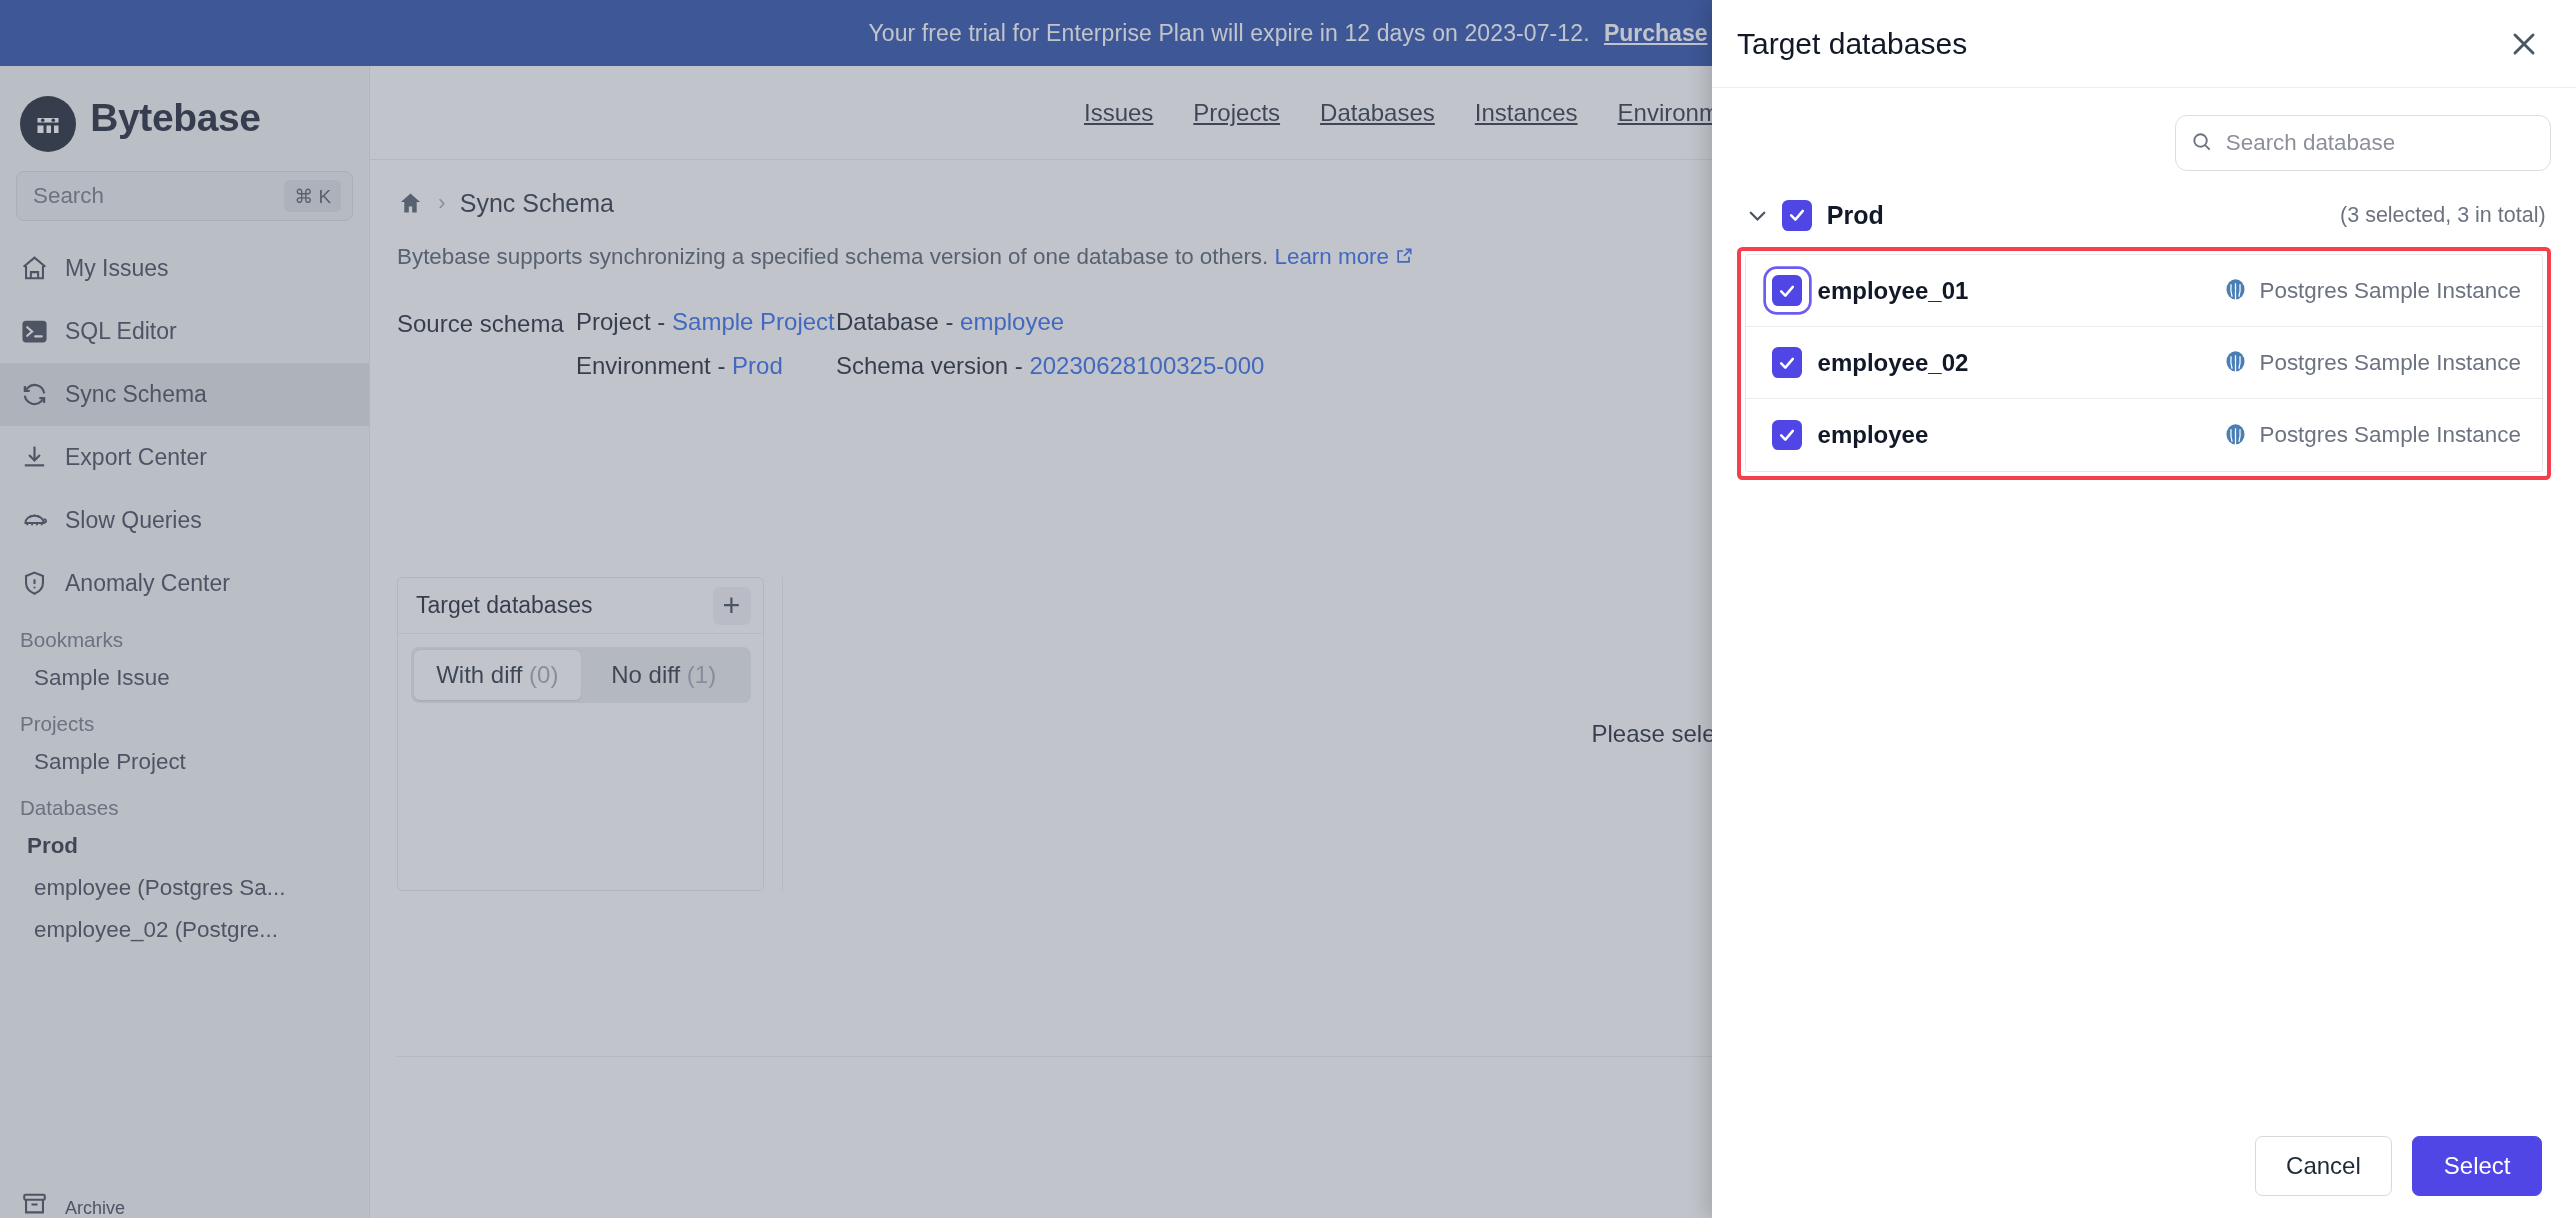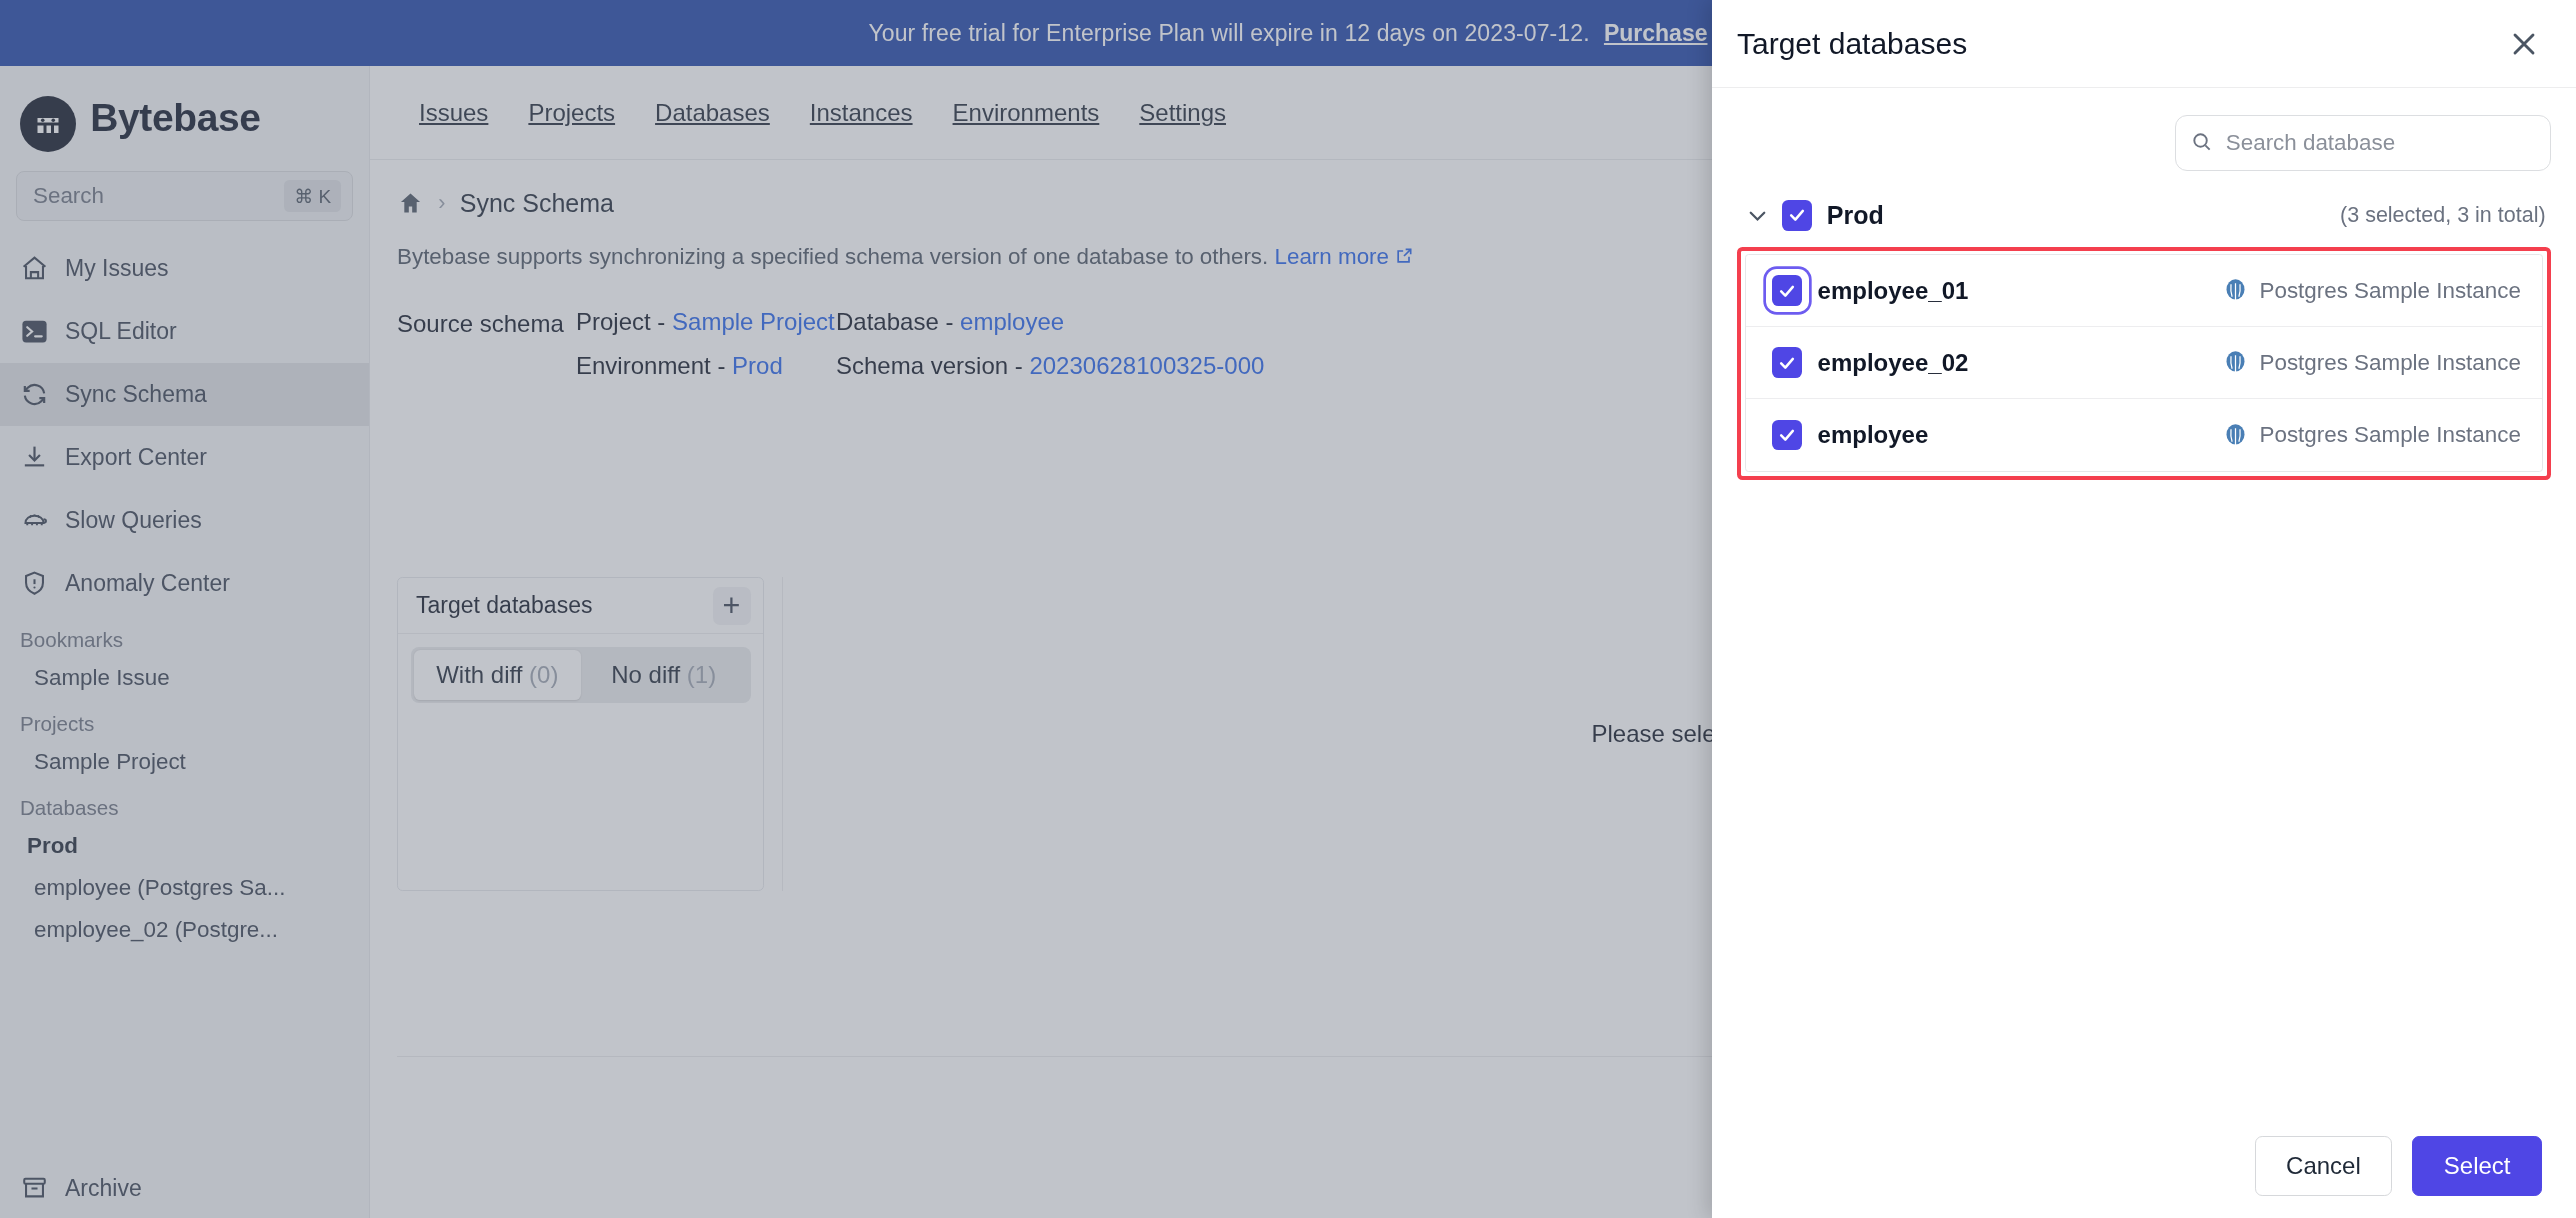--- a/index.html
+++ b/index.html
@@ -84,37 +84,37 @@
   .grp-title {
     font-size: 20.6px; color: #6b7280; padding: 12.5px 20px 5.4px 20px;
   }
   .grp-child {
     font-size: 22.4px; color: #374151; padding: 8px 20px 8px 34px;
     white-space: nowrap; overflow: hidden; text-overflow: ellipsis;
   }
   .grp-child.bold { font-weight: 700; color:#1f2937; padding-left: 27px; }
   .sb-scroll { flex: 1; overflow: hidden; }
   .archive-row {
-    display: flex; align-items: center; gap: 16px;
-    height: 61px; padding: 0 20px; font-size: 23px; color: #374151;
+    display: flex; align-items: flex-end; gap: 16px;
+    height: 61px; padding: 0 20px; font-size: 18px; color: #374151;
     border-top: 0;
   }
   .plan-bar {
     height: 65px; border-top: 0.9px solid #dcdee1;
     display: flex; align-items: center; justify-content: space-between;
     padding: 0 21.5px; background: #eceef1;
   }
   .plan-name { font-size: 23px; color: #111827; }
   .plan-ver { font-size: 21.5px; color: #6b7280; }
 
   
   .topbar {
     position: absolute; left: 370px; top: 66px; right: 0; height: 94px;
     background: #ffffff; border-bottom: 0.9px solid #e9eaec;
-    display: flex; align-items: center; padding-left: 29px; gap: 0px;
+    display: flex; align-items: center; padding-left: 29px; gap: 0px; justify-content: center;
   }
   .topnav-link {
     font-size: 24px; color: #1f2937; padding: 0 20px;
   }
 
   
   .main {
     position: absolute; left: 370px; top: 160px; right: 0; bottom: 0;
     background: #ffffff; padding: 23px 0 0 0; overflow: hidden;
   }

